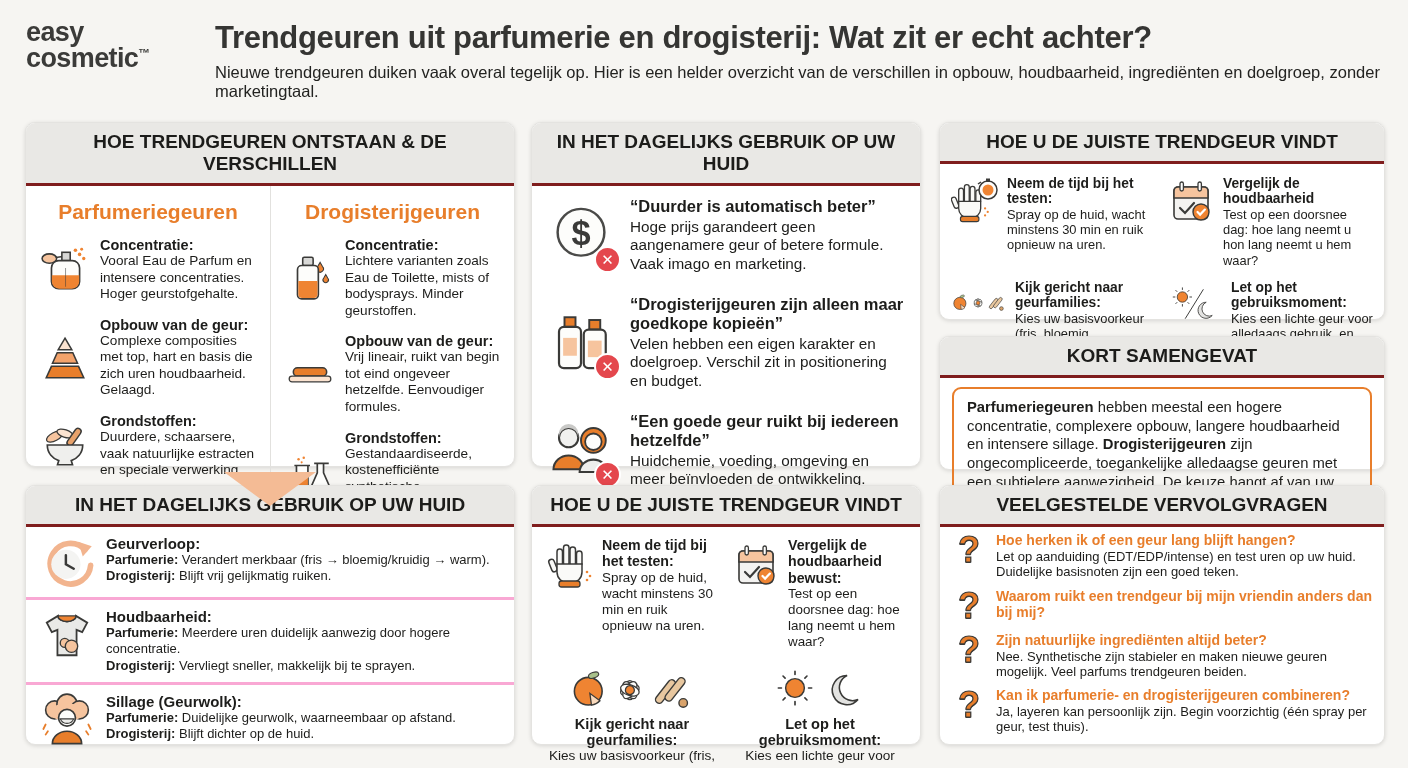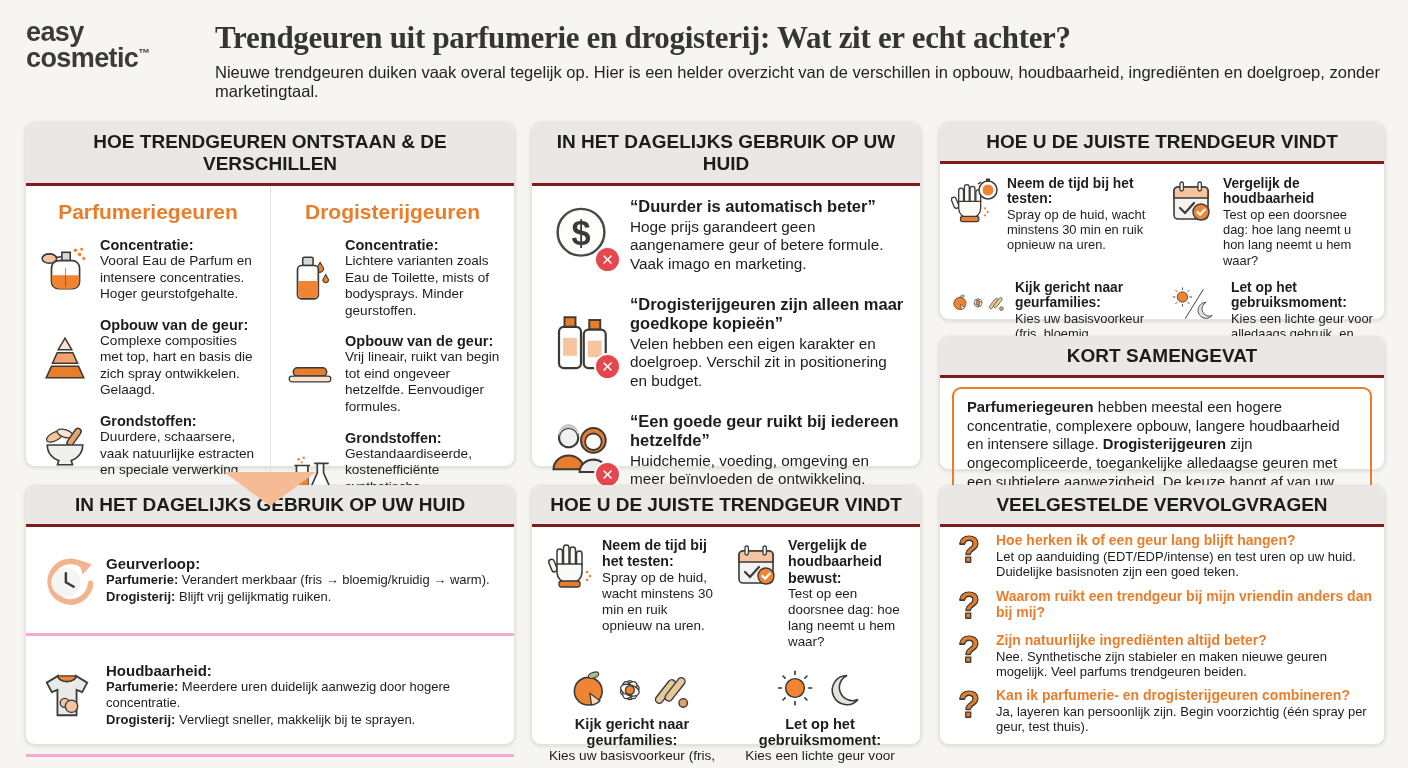--- a/index.html
+++ b/index.html
@@ -7,21 +7,21 @@
   body {
     width:1408px; height:768px; position:relative; overflow:hidden;
     background:#f6f5f2; color:#1d1d1b;
     font-family:"Liberation Sans","DejaVu Sans",sans-serif;
   }
   
   .logo { position:absolute; left:26px; top:20px; font-size:27px; font-weight:800;
           color:#3b3b39; line-height:.95; letter-spacing:-.6px; }
   .logo sup { font-size:12px; font-weight:700; }
   .titles { position:absolute; left:215px; top:20px; width:1180px; }
-  .titles h1 { margin:0; font-size:31px; font-weight:800; color:#353533; letter-spacing:-.3px;font-family:Liberation Serif, serif; }
+  .titles h1 { margin:0; font-size:31px; font-weight:800; color:#353533; letter-spacing:-.3px; }
   .titles p  { margin:7px 0 0; font-size:16.5px; color:#232321; }
   
   .panel { position:absolute; background:#fff; border:1px solid #e4e3e0; border-radius:10px;
            box-shadow:0 1px 4px rgba(0,0,0,.13); }
   .phead { background:#e9e8e5; border-bottom:3px solid #7f1d1d; border-radius:9px 9px 0 0;
            text-align:center; font-weight:800; font-size:19px; padding:8px 4px; color:#1c1c1a; }
   .icon  { position:relative; display:flex; align-items:center; justify-content:center; }
   .icon svg { width:100%; height:100%; }
   
   .origins-body { display:flex; height:calc(100% - 39px); }
@@ -29,21 +29,21 @@
   .origin-col.right { border-left:1px solid #e2e1de; }
   .origin-col h2 { margin:8px 0 6px; text-align:center; font-size:21px; font-weight:800; color:#e87e2b; }
   .oitem { display:flex; align-items:center; gap:10px; padding:7px 10px; }
   .oitem .icon { width:50px; height:52px; flex:0 0 50px; }
   .oitem b   { display:block; font-size:14.5px; }
   .oitem span{ display:block; font-size:13.6px; line-height:1.22; }
   .arrow-down { position:absolute; left:50%; transform:translateX(-50%); bottom:-40px;
                 width:0; height:0; border-left:46px solid transparent; border-right:46px solid transparent;
                 border-top:34px solid #f4bb95; z-index:5; }
   
-  .drow { display:flex; align-items:center; gap:12px; padding:26px 14px; }
+  .drow { display:flex; gap:12px; padding:8px 14px; }
   .drow + .drow { border-top:3px solid #f9a8d4; }
   .drow .icon { width:54px; height:54px; flex:0 0 54px; }
   .dtitle { display:block; font-size:15px; font-weight:800; }
   .dline  { font-size:13px; line-height:1.25; }
   .dline b{ font-weight:800; }
   
   .myth { display:flex; align-items:center; gap:16px; padding:11px 16px; }
   .myth .icon { width:66px; height:66px; flex:0 0 66px; }
   .myth h3 { margin:0 0 2px; font-size:16.5px; line-height:1.15; font-weight:800; }
   .myth p  { margin:0; font-size:15.3px; line-height:1.2; }
@@ -261,21 +261,21 @@
             <b>Concentratie:</b>
             <span>Vooral Eau de Parfum en intensere concentraties. Hoger geurstofgehalte.</span>
           </div>
       </div>
       <div class="oitem">
         <span class="icon"><svg viewBox="0 0 48 48">
               <use href="#i-pyramid"></use>
             </svg></span>
         <div>
             <b>Opbouw van de geur:</b>
-            <span>Complexe composities met top, hart en basis die zich spray ontwikkelen. Gelaagd.</span>
+            <span>Complexe composities met top, hart en basis die zich uren houdbaarheid. Gelaagd.</span>
           </div>
       </div>
       <div class="oitem">
         <span class="icon"><svg viewBox="0 0 48 48">
               <use href="#i-mortar"></use>
             </svg></span>
         <div>
             <b>Grondstoffen:</b>
             <span>Duurdere, schaarsere, vaak natuurlijke estracten en speciale verwerking.</span>
           </div>

